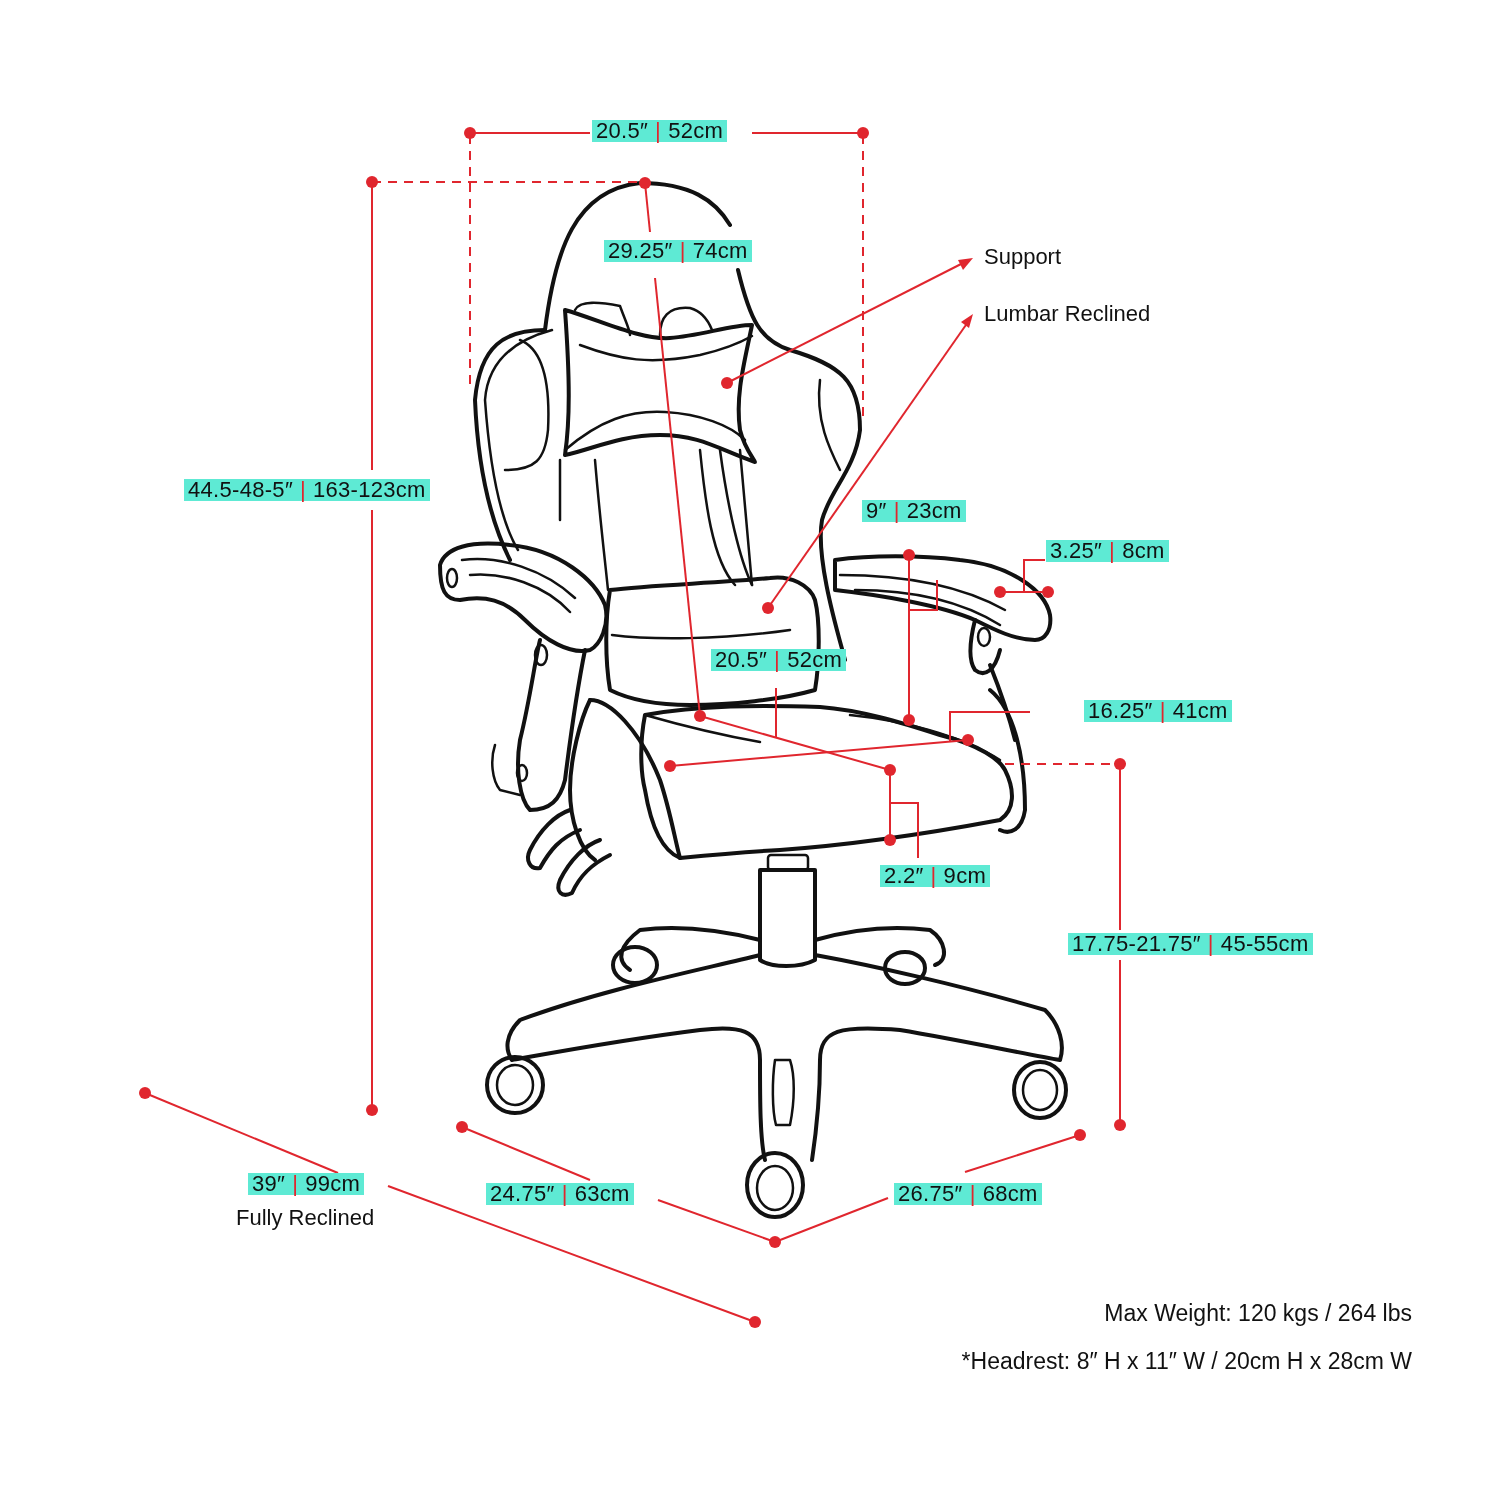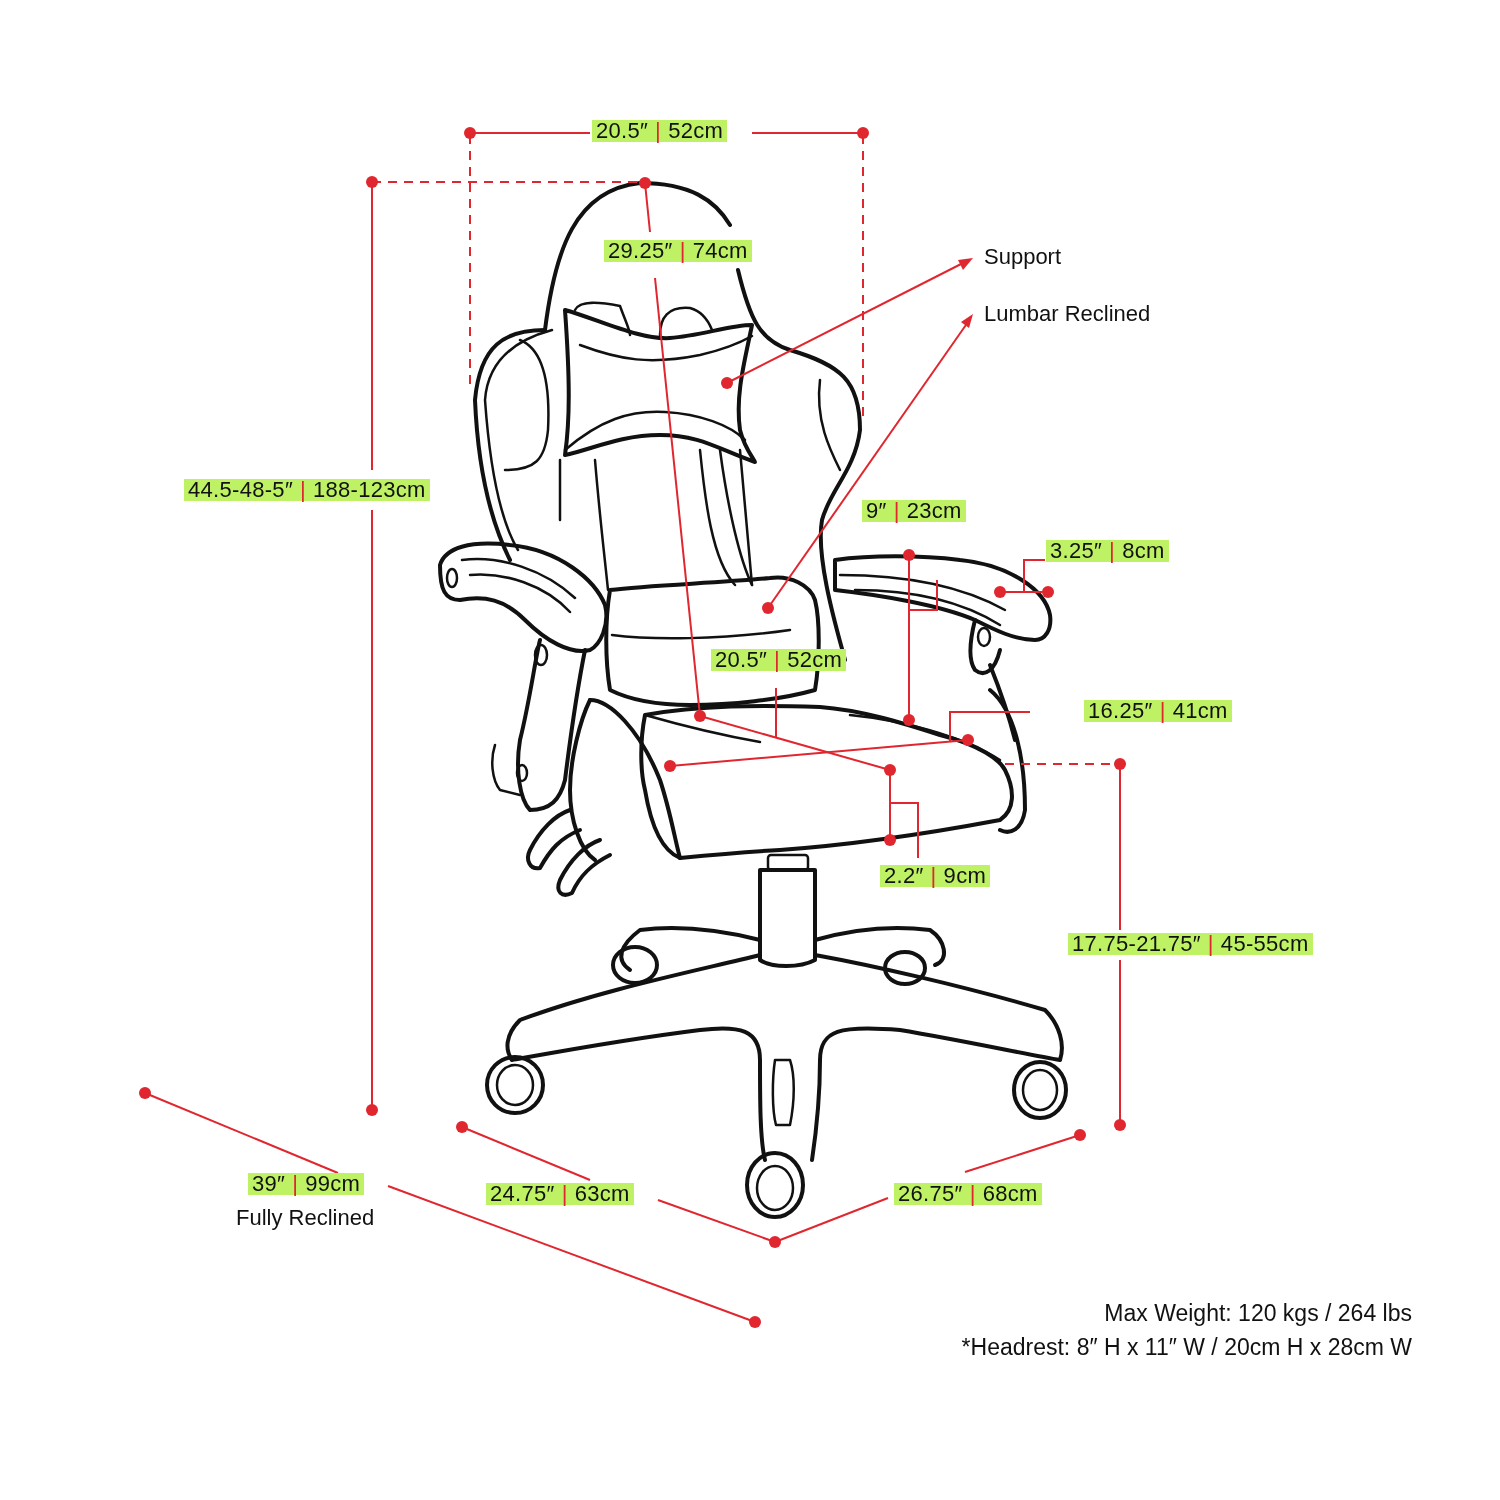--- a/index.html
+++ b/index.html
@@ -4,26 +4,26 @@
 <style>
   html, body { margin: 0; padding: 0; background: #ffffff; }
   body { width: 1500px; height: 1500px; position: relative; overflow: hidden;
          font-family: "Liberation Sans", "DejaVu Sans", sans-serif; color: #111111; }
   svg.canvas { position: absolute; left: 0; top: 0; width: 1500px; height: 1500px; }
   .chair path, .chair ellipse, .chair line, .chair rect { fill: none; stroke: #111; stroke-width: 4; stroke-linecap: round; stroke-linejoin: round; }
   .chair .thin { stroke-width: 2.5; }
   .dim line, .dim polyline, .dim path { stroke: #e0262e; stroke-width: 2; fill: none; }
   .dim .dash { stroke-dasharray: 9 7; }
   .dot { fill: #e0262e; }
-  .lbl { position: absolute; font-size: 22px; letter-spacing: 0.3px; white-space: nowrap; line-height: 1; background: #bef264; padding: 0 4px; }
+  .lbl { position: absolute; font-size: 22px; letter-spacing: 0.3px; white-space: nowrap; line-height: 1; background: #5eead4; padding: 0 4px; }
   .lbl .sep { color: #e0262e; margin: 0 7px; font-weight: 400; }
   .plain { position: absolute; font-size: 22px; white-space: nowrap; line-height: 1; }
   .notes { position: absolute; right: 88px; top: 1302px; text-align: right; font-size: 23px; line-height: 1; }
   .notes div { white-space: nowrap; }
-  .notes .w { margin-bottom: 11px; }
+  .notes .w { margin-bottom: 25px; }
   .notes .h { margin-bottom: 30px; }
 </style>
 </head>
 <body>
 
 <svg class="canvas" viewBox="0 0 1500 1500">
 
   <g class="chair">
 
     <path d="M545 330 C555 250 575 190 640 183 C690 183 715 200 730 225"></path>
@@ -178,21 +178,21 @@
 </div>
 
 <div class="lbl" style="left:604px;top:240px">
   <span>29.25″</span><span class="sep">|</span><span>74cm</span>
 </div>
 
 <div class="plain" style="left:984px;top:246px">Support</div>
 <div class="plain" style="left:984px;top:303px">Lumbar Reclined</div>
 
 <div class="lbl" style="left:184px;top:479px">
-  <span>44.5-48-5″</span><span class="sep">|</span><span>188-123cm</span>
+  <span>44.5-48-5″</span><span class="sep">|</span><span>163-123cm</span>
 </div>
 
 <div class="lbl" style="left:862px;top:500px">
   <span>9″</span><span class="sep">|</span><span>23cm</span>
 </div>
 
 <div class="lbl" style="left:1046px;top:540px">
   <span>3.25″</span><span class="sep">|</span><span>8cm</span>
 </div>
 

